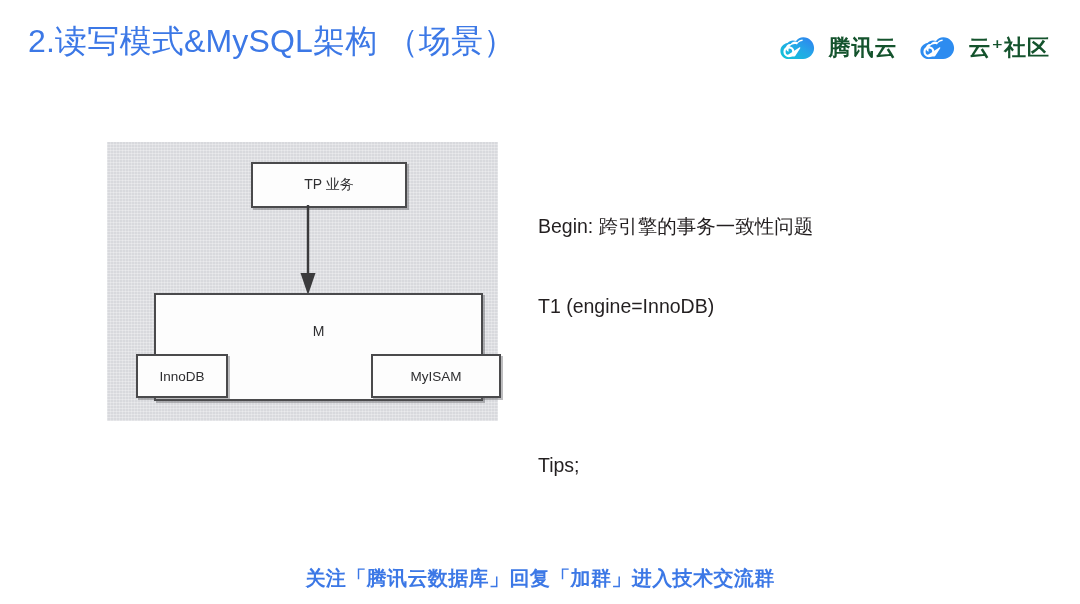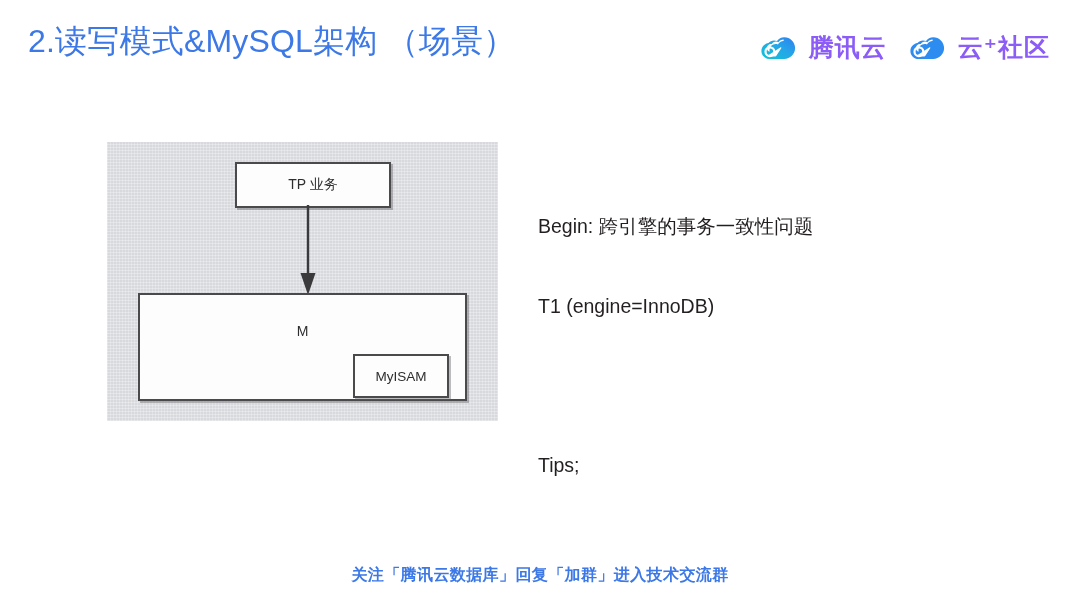--- a/index.html
+++ b/index.html
@@ -41,23 +41,23 @@
     display: flex;
     align-items: center;
     gap: 9px;
   }
   .brand-lockup .cloud-icon {
     display: block;
     width: 40px;
     height: 31px;
   }
   .brand-lockup .brand-text {
-    font-size: 25px;
+    font-size: 22px;
     font-weight: 700;
-    color: #8b5cf6;
+    color: #14532d;
     letter-spacing: 1px;
     line-height: 1;
     white-space: pre;
   }
 
   
   .diagram-panel {
     position: absolute;
     left: 107px;
     top: 142px;
@@ -73,20 +73,21 @@
     position: absolute;
     background: #fdfdfd;
     border: 2px solid #4a4a4c;
     box-sizing: border-box;
     display: flex;
     align-items: center;
     justify-content: center;
     color: #2e2e30;
     font-size: 13.5px;
     box-shadow: 2px 2px 0 rgba(90,90,95,0.40);
+    margin-left: 16px;
   }
 
   .tp-box {
     left: 128px;
     top: 20px;
     width: 156px;
     height: 46px;
     font-size: 14px;
   }
 
@@ -118,23 +119,23 @@
     color: #2e2e30;
     height: 44px;
     box-shadow: 2px 2px 0 rgba(90,90,95,0.40);
   }
   .innodb-box {
     left: 29px;
     top: 212px;
     width: 92px;
   }
   .myisam-box {
-    left: 246px;
+    left: 264px;
     top: 212px;
-    width: 96px;
+    width: 130px;
   }
 
   
   .arrow-svg {
     position: absolute;
     left: 188px;
     top: 63px;
     width: 26px;
     height: 92px;
     overflow: visible;
@@ -157,21 +158,21 @@
     height: 26.5px;
   }
 
   
   .footer {
     position: absolute;
     left: 0;
     right: 0;
     top: 565px;
     text-align: center;
-    font-size: 16px;
+    font-size: 20px;
     font-weight: 700;
     color: #3c78e6;
     letter-spacing: 0.4px;
     white-space: pre;
   }
 </style>
 </head>
 <body>
 
 <div class="slide-title">2.读写模式&amp;MySQL架构 （场景）</div>
@@ -217,20 +218,21 @@
 
   <svg class="arrow-svg" viewBox="0 0 26 92" width="26" height="92" aria-hidden="true">
     <line x1="13" y1="0" x2="13" y2="74" stroke="#3a3a3c" stroke-width="2.4"></line>
     <polygon points="13,90 5.5,68 20.5,68" fill="#3a3a3c"></polygon>
   </svg>
 
   <div class="dbox m-box">
     <span class="m-label">M</span>
   </div>
 
+  <div class="engine-box innodb-box">InnoDB</div>
 
   <div class="engine-box myisam-box">MyISAM</div>
 
 </div>
 
 <div class="notes">
   <div class="note-line">Begin: 跨引擎的事务一致性问题</div>
   <div class="note-line">T1 (engine=InnoDB)</div>
   <div class="note-spacer"></div>
   <div class="note-line">Tips;</div>

